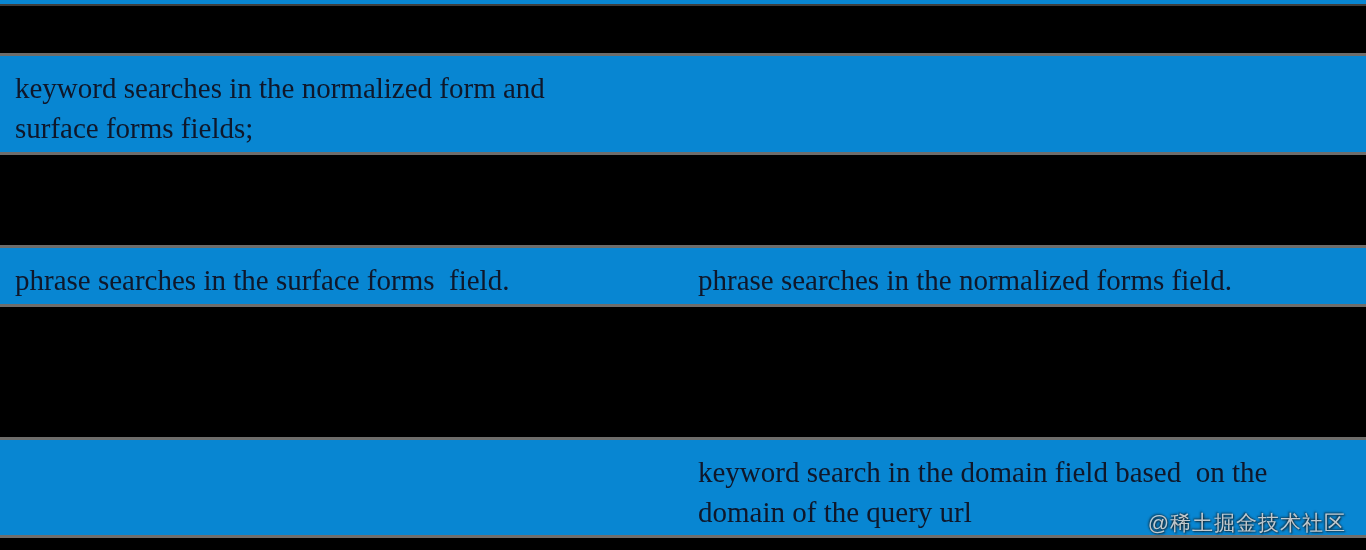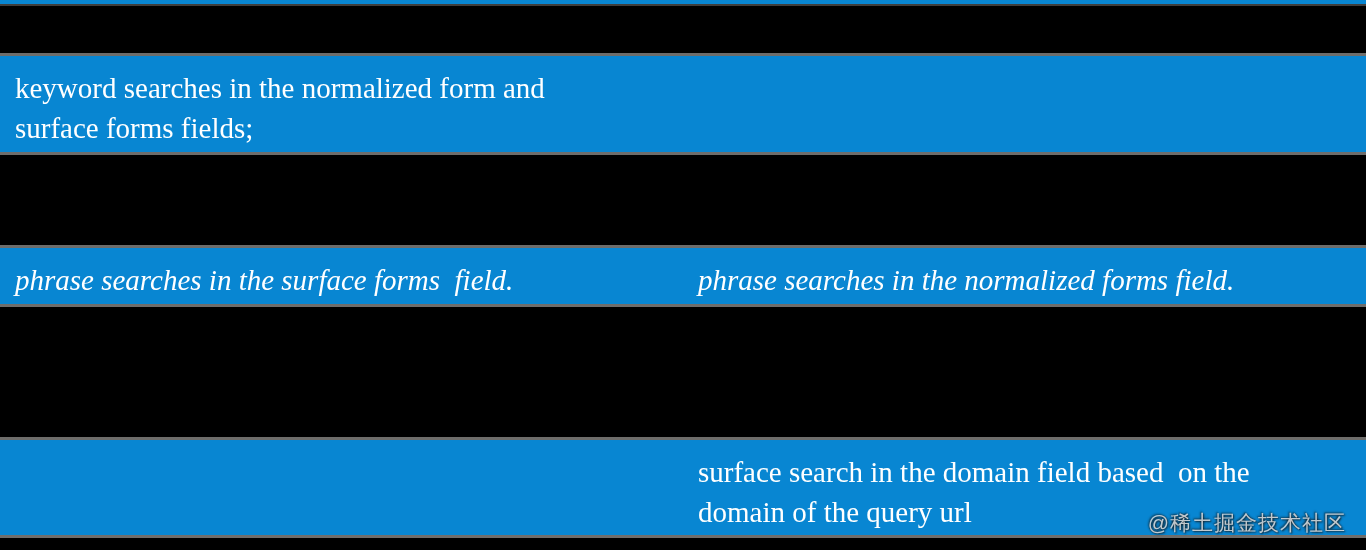--- a/index.html
+++ b/index.html
@@ -31,30 +31,30 @@
     background: #000000;
   }
   .row.blue {
     background: #0886d2;
     border-top: 3px solid #6e6d6b;
     border-bottom: 3px solid #6e6d6b;
   }
   .row-a { height: 47px; }
   .row-b { height: 102px; }
   .row-c { height: 90px; }
-  .row-d { height: 62px; font-style: italic; }
+  .row-d { height: 62px; }
   .row-e { height: 130px; }
   .row-f { height: 101px; }
   .cell {
     width: 683px;
     box-sizing: border-box;
     padding: 12px 16px 0 15px;
     font-size: 29px;
     line-height: 40px;
-    color: #ffffff;
+    color: #0f172a;
     white-space: pre-wrap;
     overflow: hidden;
   }
   .watermark {
     position: absolute;
     right: 20px;
     bottom: 13px;
     font-family: "Liberation Sans", sans-serif;
     font-size: 21px;
     letter-spacing: 1px;
@@ -90,19 +90,19 @@
     <div class="cell">phrase searches in the normalized forms field.</div>
   </div>
 
   <div class="row black row-e">
     <div class="cell"></div>
     <div class="cell"></div>
   </div>
 
   <div class="row blue row-f">
     <div class="cell"></div>
-    <div class="cell">surface search in the domain field based  on the
+    <div class="cell">keyword search in the domain field based  on the
 domain of the query url</div>
   </div>
 
 </div>
 
 <div class="watermark">@稀土掘金技术社区</div>
 
 </body></html>

